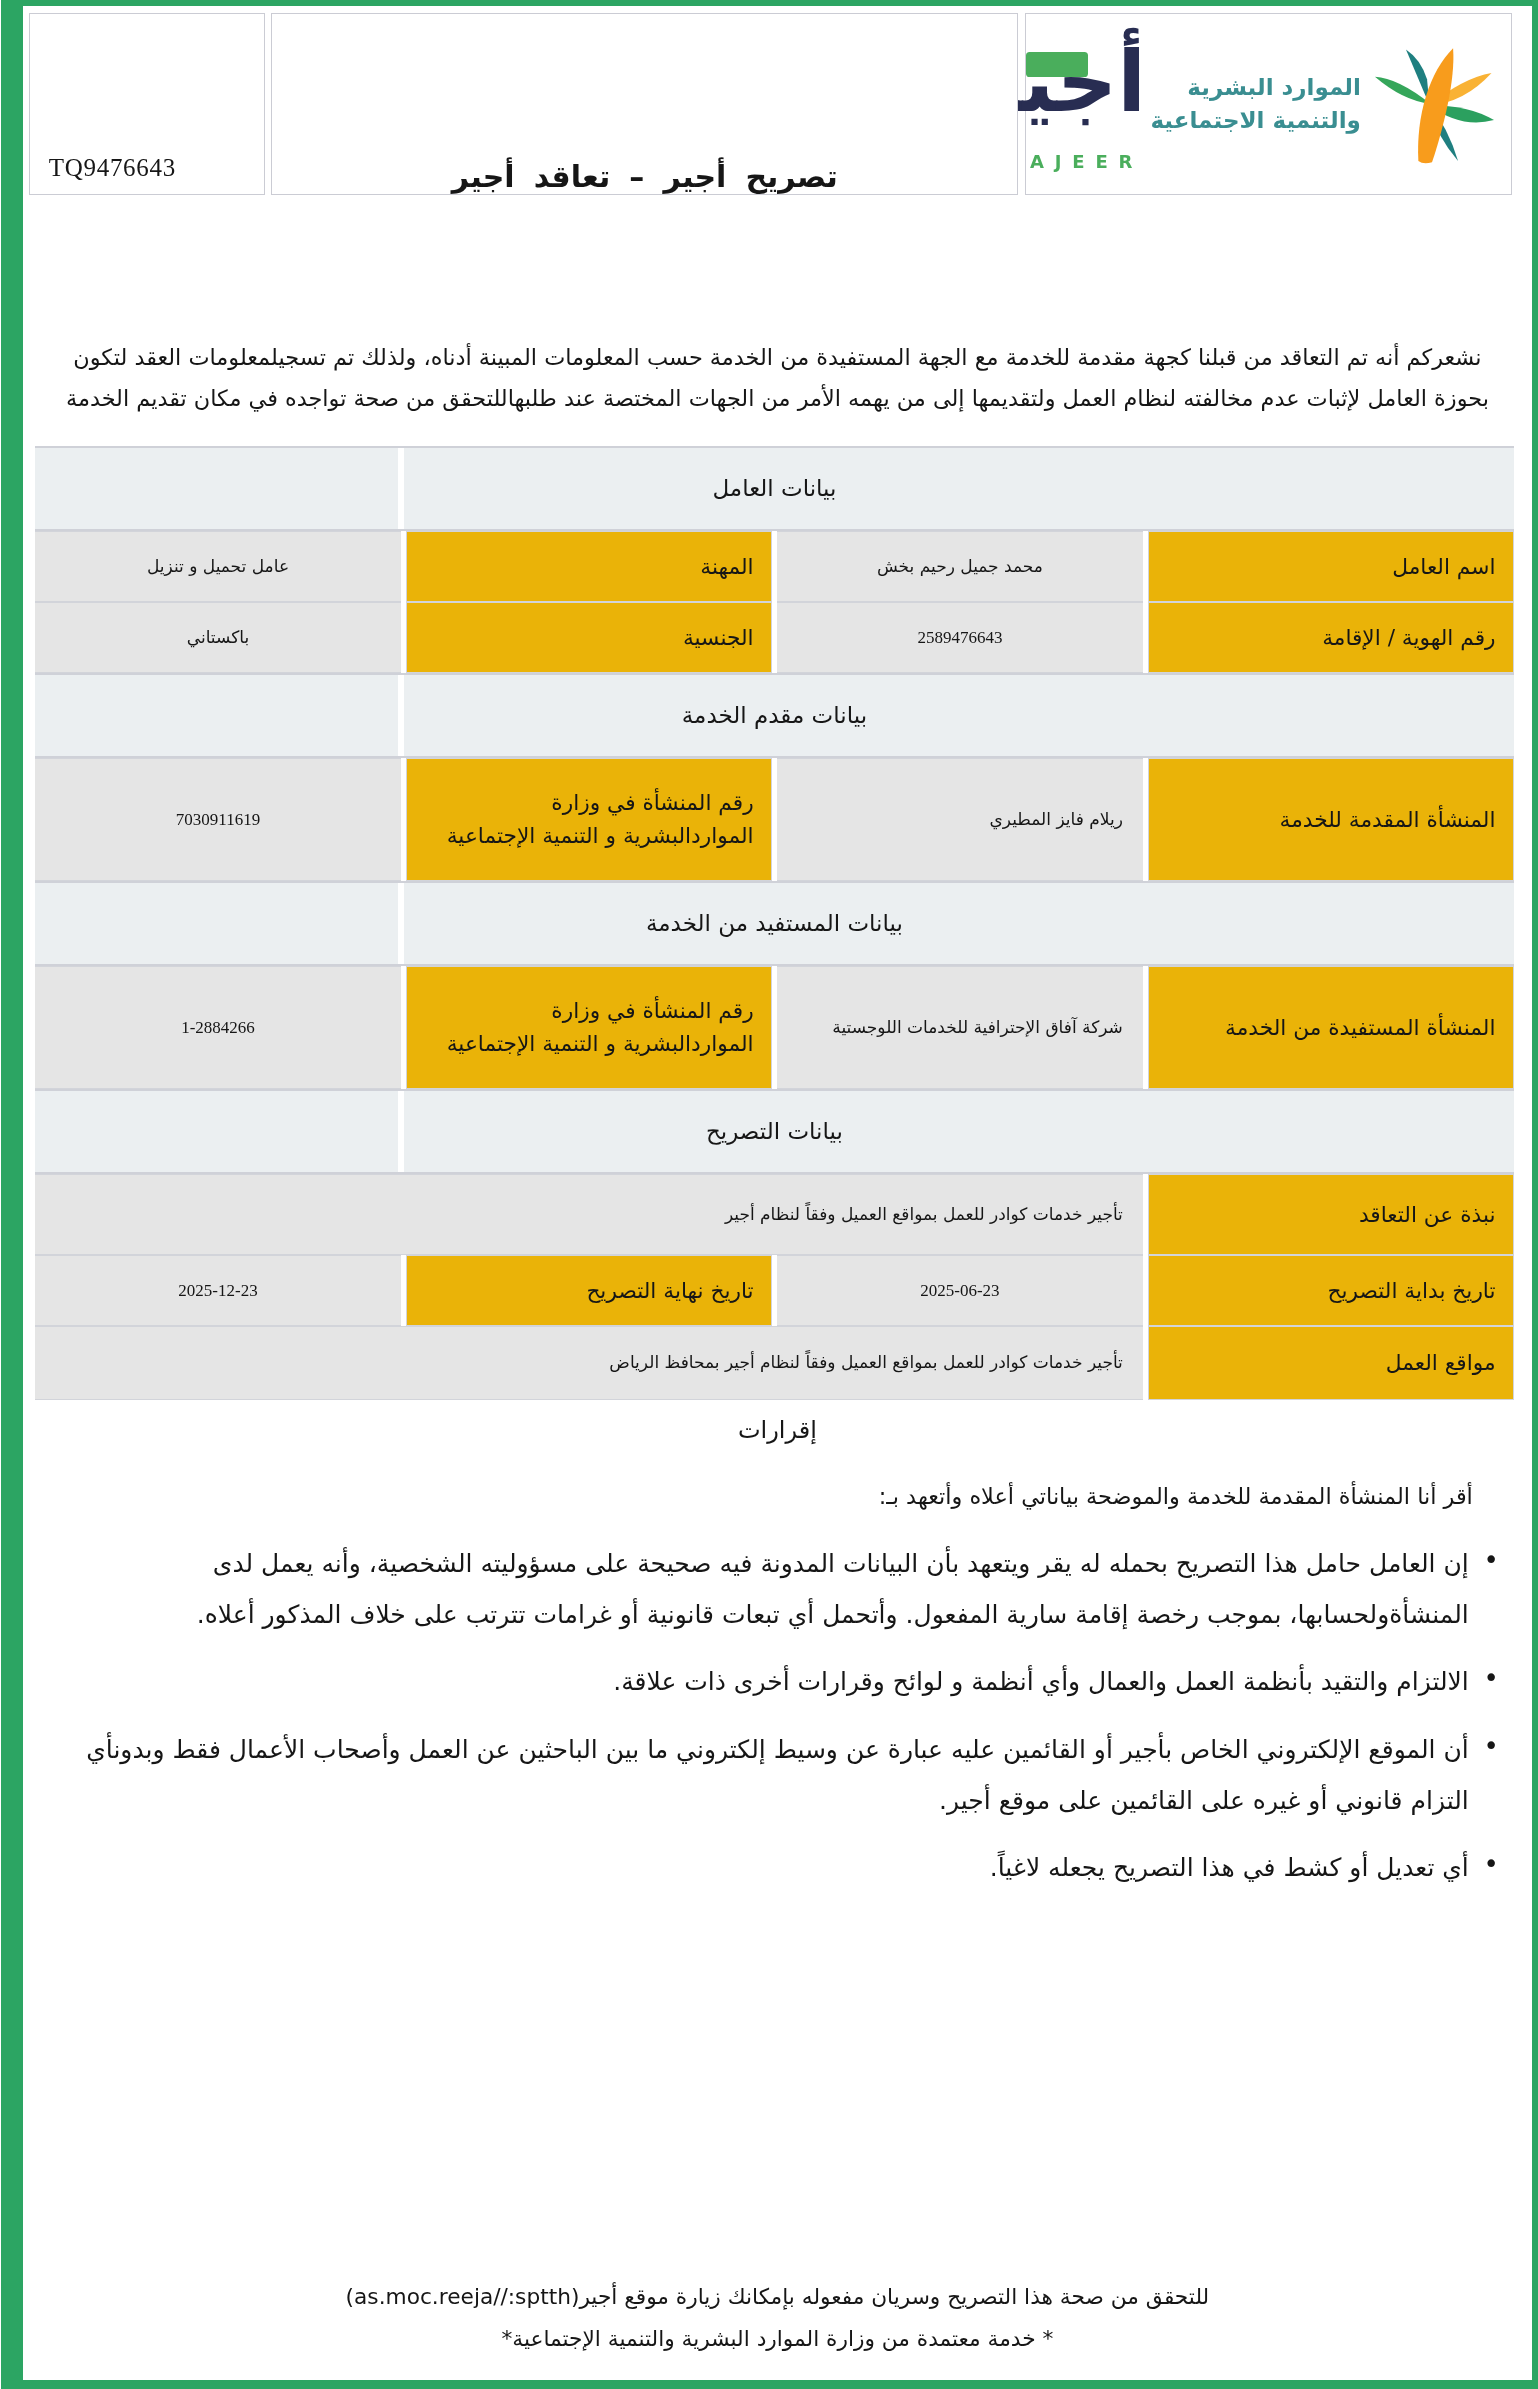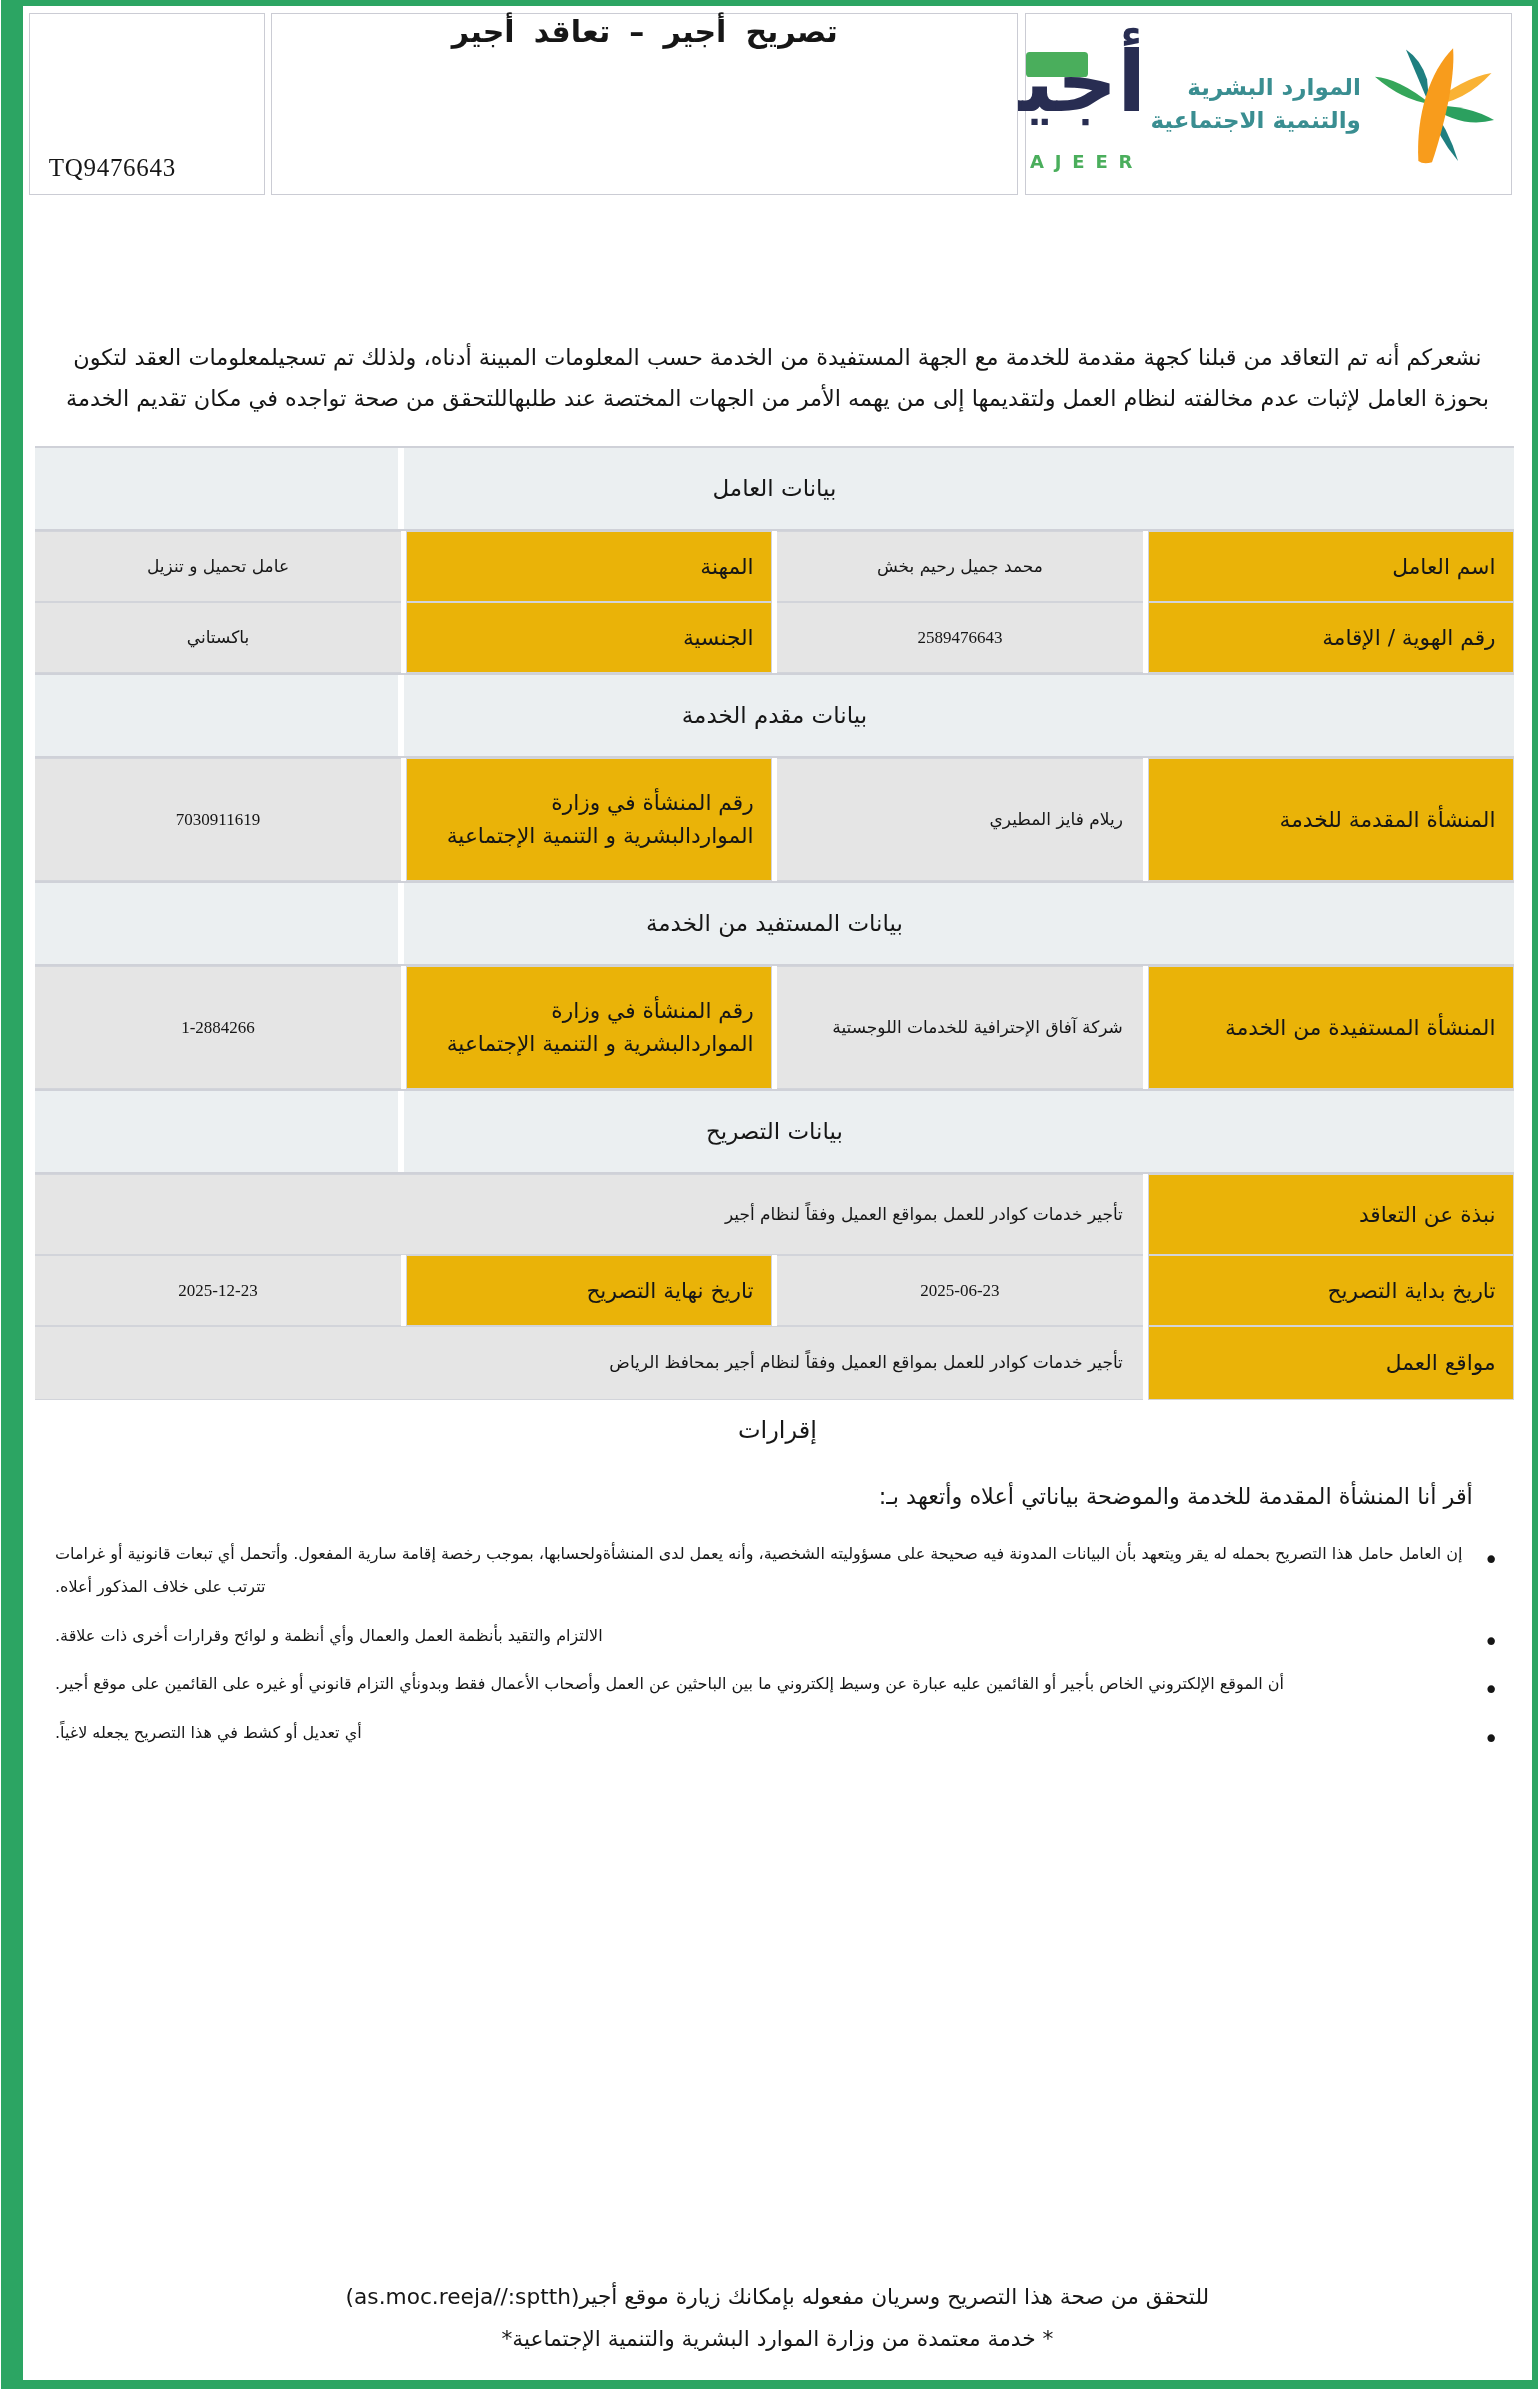--- a/index.html
+++ b/index.html
@@ -18,21 +18,21 @@
     position: absolute;
     top: 5.8px; right: 7.2px; bottom: 8.7px; left: 23px;
     background: #ffffff;
     overflow: hidden;
   }
 
   
   .header { display: flex; gap: 6.5px; margin: 7.2px 20px 0 5.8px; height: 182px; }
   .hbox { border: 1.4px solid #cbccd4; background: #fff; position: relative; }
   .hbox-logos { width: 487px; display: flex; align-items: center; justify-content: space-between; padding: 0 17.3px 0 32px; }
-  .hbox-title { flex: 1; display: flex; align-items: flex-start; justify-content: center; }
+  .hbox-title { flex: 1; display: flex; align-items: flex-end; justify-content: center; }
   .hbox-tq { width: 236px; }
   .tq-number {
     position: absolute; left: 19px; bottom: 11.6px;
     font-family: "Liberation Serif", serif;
     font-size: 25px; letter-spacing: 0.7px; direction: ltr;
   }
   .doc-title { font-size: 30px; font-weight: bold; word-spacing: 8.7px; }
 
   
   .ministry { display: flex; align-items: center; gap: 8.7px; }
@@ -100,21 +100,21 @@
   tr.r-tall td { height: 123px; }
   tr.r-med  td { height: 81px; }
   tr.r-loc  td { height: 74px; }
 
   
   .decl-title { margin-top: 16px; text-align: center; font-size: 24px; }
   .decl-intro { margin: 32px 59px 0 32px; font-size: 22.4px; line-height: 1.8; }
   ul.decl-list { list-style: none; margin: 21.7px 30px 0 32px; padding: 0; }
   ul.decl-list li {
     position: relative; padding-right: 33px; margin-bottom: 16px;
-    font-size: 16px; line-height: 2.05; text-align: left;
+    font-size: 25px; line-height: 2.05; text-align: right;
   }
   ul.decl-list li::before {
     content: "\2022";
     position: absolute; right: 2.9px; top: 0;
     font-size: 26px; line-height: 1.75;
   }
 
   
   .footer {
     position: absolute; left: 0; right: 0; bottom: 20px;

